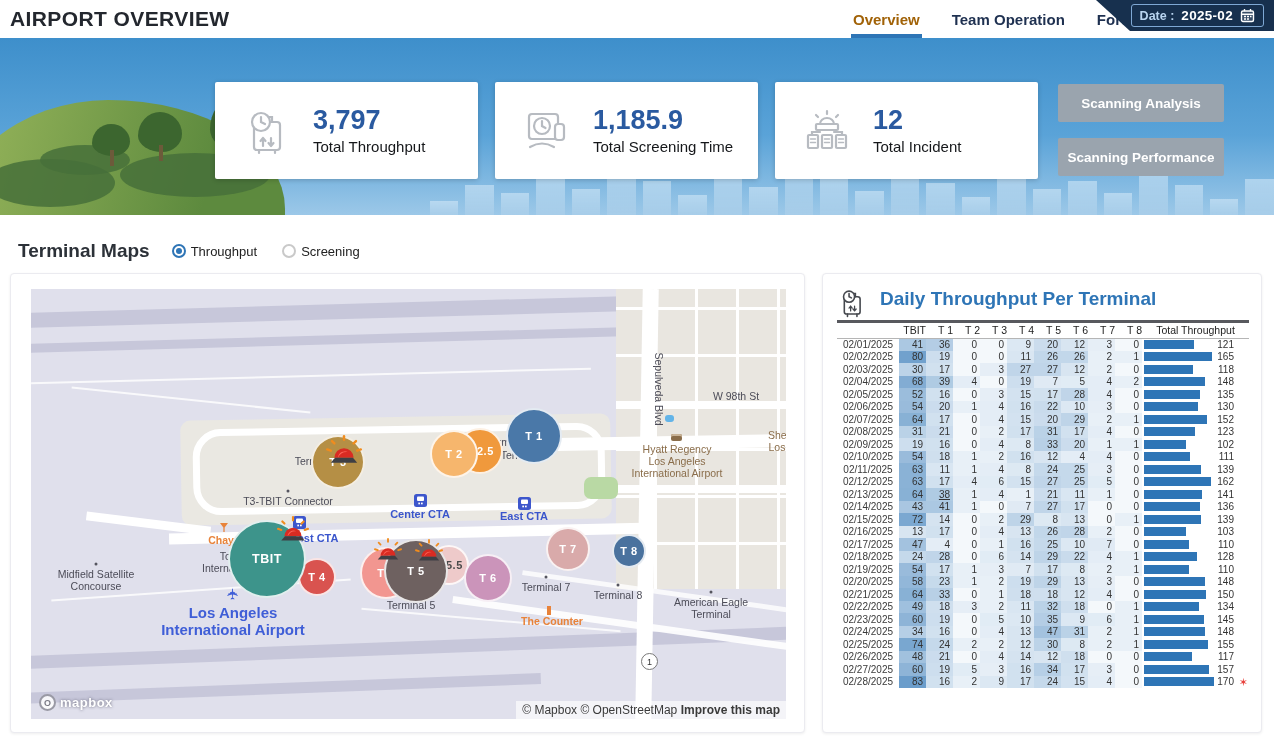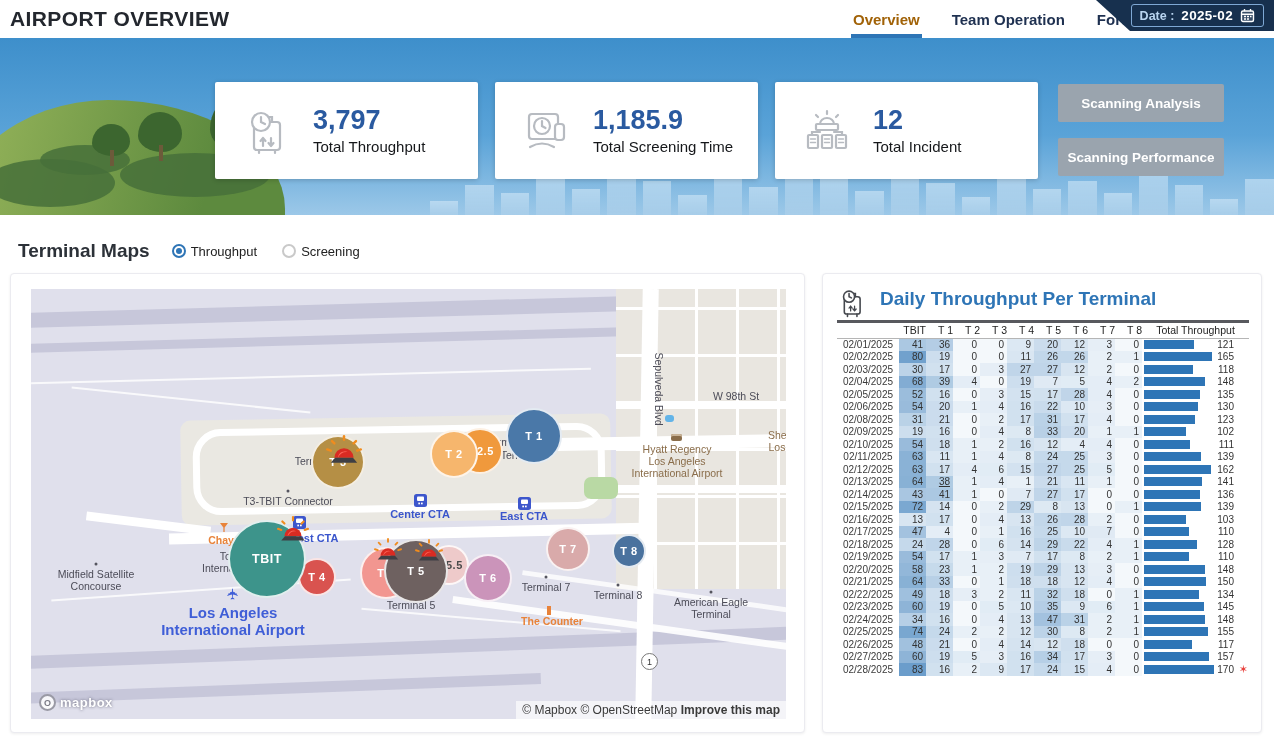--- a/index.html
+++ b/index.html
@@ -564,20 +564,36 @@
               <td class="c-val" style="background: rgba(46, 117, 182, 0.26);">22</td>
               <td class="c-val" style="background: rgba(46, 117, 182, 0.17);">10</td>
               <td class="c-val" style="background: rgba(46, 117, 182, 0.12);">3</td>
               <td class="c-val" style="background: rgba(46, 117, 182, 0.05);">0</td>
               <td class="c-bar">
                 <div class="bar" style="width: 54px; background: rgb(46, 117, 182);"></div>
               </td>
               <td class="c-total">130</td>
             </tr>
             <tr>
+              <td class="c-date">02/07/2025</td>
+              <td class="c-val" style="background: rgba(46, 117, 182, 0.57);">64</td>
+              <td class="c-val" style="background: rgba(46, 117, 182, 0.22);">17</td>
+              <td class="c-val" style="background: rgba(46, 117, 182, 0.05);">0</td>
+              <td class="c-val" style="background: rgba(46, 117, 182, 0.13);">4</td>
+              <td class="c-val" style="background: rgba(46, 117, 182, 0.21);">15</td>
+              <td class="c-val" style="background: rgba(46, 117, 182, 0.25);">20</td>
+              <td class="c-val" style="background: rgba(46, 117, 182, 0.31);">29</td>
+              <td class="c-val" style="background: rgba(46, 117, 182, 0.11);">2</td>
+              <td class="c-val" style="background: rgba(46, 117, 182, 0.11);">1</td>
+              <td class="c-bar">
+                <div class="bar" style="width: 63px; background: rgb(46, 117, 182);"></div>
+              </td>
+              <td class="c-total">152</td>
+            </tr>
+            <tr>
               <td class="c-date">02/08/2025</td>
               <td class="c-val" style="background: rgba(46, 117, 182, 0.33);">31</td>
               <td class="c-val" style="background: rgba(46, 117, 182, 0.25);">21</td>
               <td class="c-val" style="background: rgba(46, 117, 182, 0.05);">0</td>
               <td class="c-val" style="background: rgba(46, 117, 182, 0.11);">2</td>
               <td class="c-val" style="background: rgba(46, 117, 182, 0.22);">17</td>
               <td class="c-val" style="background: rgba(46, 117, 182, 0.33);">31</td>
               <td class="c-val" style="background: rgba(46, 117, 182, 0.22);">17</td>
               <td class="c-val" style="background: rgba(46, 117, 182, 0.13);">4</td>
               <td class="c-val" style="background: rgba(46, 117, 182, 0.05);">0</td>

